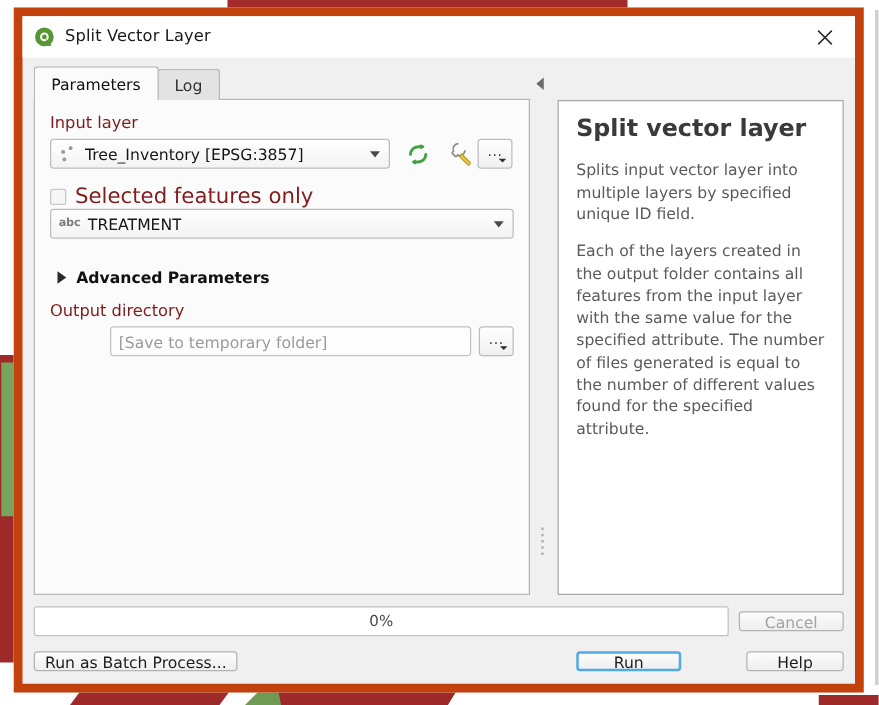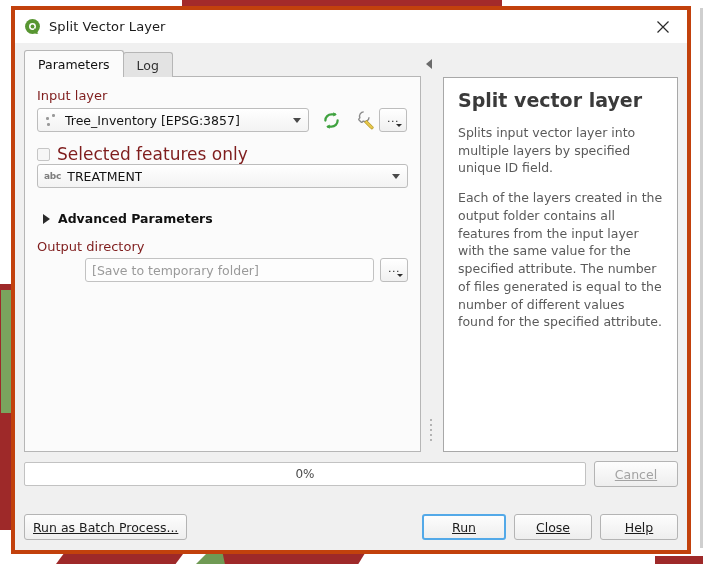--- a/index.html
+++ b/index.html
@@ -61,21 +61,21 @@
     right: 0; top: 8px; width: 3px; height: 540px;
     background: #cfcfcf;
   }
 
   
   #dialog {
     position: absolute;
     left: 11px; top: 6px;
     width: 680px; height: 548px;
     background: #f0f0f0;
-    border: 4px solid #c2410c;
+    border: 7px solid #c2410c;
     box-sizing: border-box;
     display: flex;
     flex-direction: column;
   }
 
   
   #titlebar {
     height: 33px;
     background: #ffffff;
     display: flex;
@@ -384,44 +384,44 @@
     height: 24px;
     border: 1px solid #c2c2c2;
     background: #ffffff;
     border-radius: 2px;
     display: flex; align-items: center; justify-content: center;
     font-size: 12px;
     color: #4a4a4a;
     box-sizing: border-box;
   }
   .btn {
-    height: 26px;
+    height: 16px;
     min-width: 80px;
     border: 1px solid #b4b4b4;
     border-radius: 3px;
     background: linear-gradient(#fdfdfd, #eeeeee);
     font-size: 12.5px;
     color: #1c1c1c;
     display: flex; align-items: center; justify-content: center;
     box-sizing: border-box;
     cursor: default;
     padding: 0 10px;
-    text-decoration: underline;
   }
   .btn.disabled { color: #a3a3a3; }
   .btn.default {
     border: 2px solid #53a9e8;
     border-radius: 3px;
   }
   #cancel-btn { margin-left: 8px; width: 84px; min-width: 0; }
 
   #buttons-row {
     display: flex;
     align-items: center;
-    margin-top: 27px;
+    margin-top: 12px;
+    gap: 44px;
   }
   #batch-btn { min-width: 0; padding: 0 8px; }
   #spacer { flex: 1 1 auto; }
   #run-btn { width: 84px; min-width: 0; }
   #close-btn2 { width: 78px; min-width: 0; margin-left: 8px; }
   #help-btn { width: 78px; min-width: 0; margin-left: 8px; }
 </style>
 </head>
 <body>
 
@@ -549,18 +549,17 @@
 
   <div id="footer">
     <div id="progress-row">
       <div id="progressbar">0%</div>
       <div class="btn disabled" id="cancel-btn">Cancel</div>
     </div>
     <div id="buttons-row">
       <div class="btn" id="batch-btn">Run as Batch Process...</div>
       <div id="spacer"></div>
       <div class="btn default" id="run-btn">Run</div>
-      <div class="btn" id="close-btn2">Close</div>
       <div class="btn" id="help-btn">Help</div>
     </div>
   </div>
 
 </div>
 
 </body></html>

